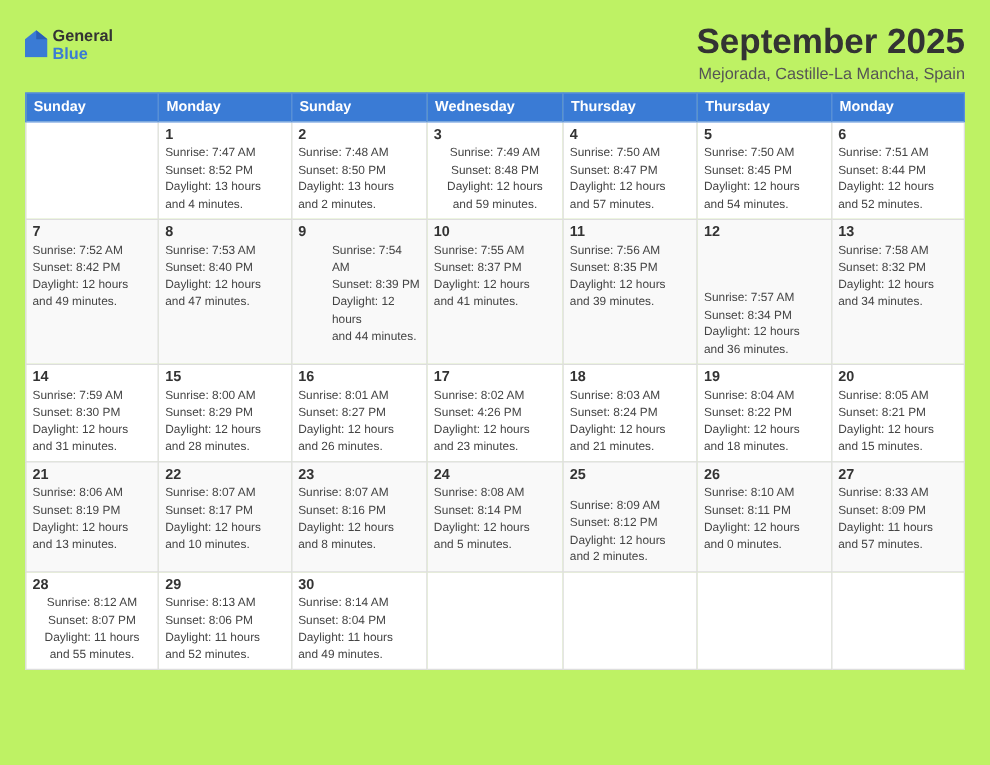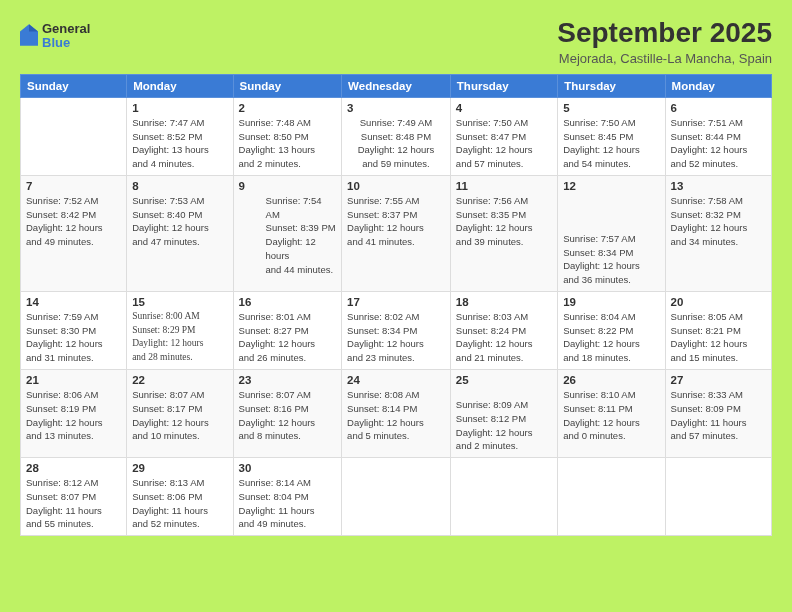--- a/index.html
+++ b/index.html
@@ -229,36 +229,36 @@
         <tr>
           <td>
             <div class="day-num">14</div>
             <div class="day-info" style="white-space: pre-line;">Sunrise: 7:59 AM
 Sunset: 8:30 PM
 Daylight: 12 hours
 and 31 minutes.</div>
           </td>
           <td>
             <div class="day-num">15</div>
-            <div class="day-info" style="white-space: pre-line; font-family: Liberation Serif, serif;">Sunrise: 8:00 AM
+            <div class="day-info" style="white-space: pre-line;">Sunrise: 8:00 AM
 Sunset: 8:29 PM
 Daylight: 12 hours
 and 28 minutes.</div>
           </td>
           <td>
             <div class="day-num">16</div>
             <div class="day-info" style="white-space: pre-line;">Sunrise: 8:01 AM
 Sunset: 8:27 PM
 Daylight: 12 hours
 and 26 minutes.</div>
           </td>
           <td>
             <div class="day-num">17</div>
             <div class="day-info" style="white-space: pre-line;">Sunrise: 8:02 AM
-Sunset: 8:34 PM
+Sunset: 4:26 PM
 Daylight: 12 hours
 and 23 minutes.</div>
           </td>
           <td>
             <div class="day-num">18</div>
             <div class="day-info" style="white-space: pre-line;">Sunrise: 8:03 AM
 Sunset: 8:24 PM
 Daylight: 12 hours
 and 21 minutes.</div>
           </td>
@@ -324,21 +324,21 @@
             <div class="day-num">27</div>
             <div class="day-info" style="white-space: pre-line;">Sunrise: 8:33 AM
 Sunset: 8:09 PM
 Daylight: 11 hours
 and 57 minutes.</div>
           </td>
         </tr>
         <tr>
           <td>
             <div class="day-num">28</div>
-            <div class="day-info" style="white-space: pre-line;">Sunrise: 8:12 AM
+            <div class="day-info" style="white-space: pre-line; text-align: center;">Sunrise: 8:12 AM
 Sunset: 8:07 PM
 Daylight: 11 hours
 and 55 minutes.</div>
           </td>
           <td>
             <div class="day-num">29</div>
             <div class="day-info" style="white-space: pre-line;">Sunrise: 8:13 AM
 Sunset: 8:06 PM
 Daylight: 11 hours
 and 52 minutes.</div>

